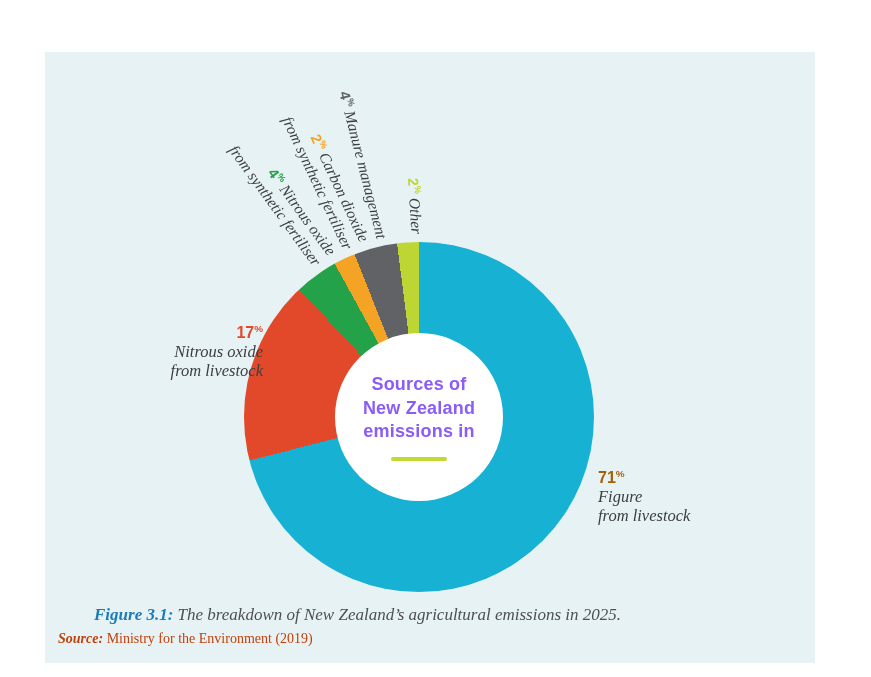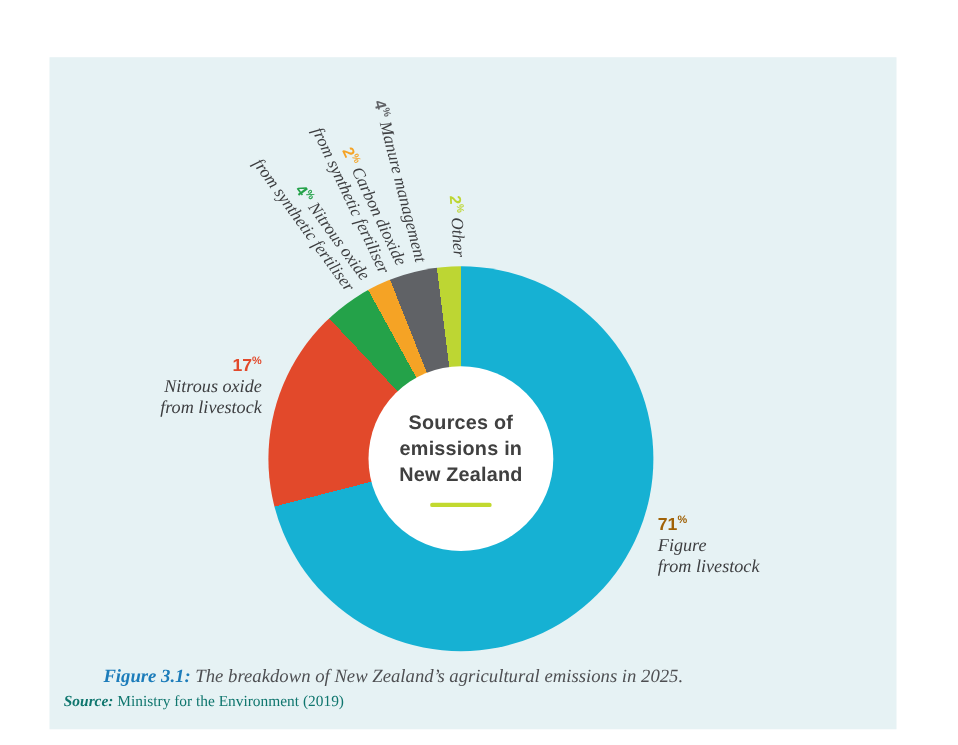--- a/index.html
+++ b/index.html
@@ -29,21 +29,21 @@
   
   .seg-label {
     position:absolute; font-family:"Liberation Serif", serif; font-style:italic;
     color:#3d3e40; font-size:16px; line-height:1.13;
   }
   .pct { font-family:"Liberation Sans", sans-serif; font-style:normal; font-weight:bold; }
   .pct sup { font-size:62%; }
 
   .lab-right { left:553px; top:416px; text-align:left; font-size:16.5px; }
   .lab-right .pct { font-size:16px; }
-  .lab-left  { right:577px; top:271px; text-align:right; font-size:16.5px; }
+  .lab-left  { right:552px; top:271px; text-align:right; font-size:16.5px; }
   .lab-left  .pct { font-size:16px; }
 
   .rot { width:0; height:0; font-size:15.5px; }
   .rot .pct { font-size:14.5px; }
   .rot .inner {
     position:absolute; right:0; bottom:0; text-align:right; white-space:nowrap;
     transform-origin:100% 100%;
   }
   .rot-n2ofert { left:266px; top:217px; }
   .rot-n2ofert .inner { transform:rotate(54deg); }
@@ -68,24 +68,24 @@
   .source-line .src-label { font-weight:bold; font-style:italic; }
 </style>
 </head>
 <body>
 
 <div class="page">
   <div class="panel" style="background: rgb(230, 242, 244);">
 
     <div class="donut" style="background: conic-gradient(rgb(22, 177, 211) 0deg, rgb(22, 177, 211) 255.6deg, rgb(226, 73, 43) 255.6deg, rgb(226, 73, 43) 316.8deg, rgb(36, 162, 73) 316.8deg, rgb(36, 162, 73) 331.2deg, rgb(245, 163, 37) 331.2deg, rgb(245, 163, 37) 338.4deg, rgb(96, 98, 102) 338.4deg, rgb(96, 98, 102) 352.8deg, rgb(189, 214, 51) 352.8deg, rgb(189, 214, 51) 360deg);">
       <div class="hole">
-        <div class="center-title" style="color: #404040;">
+        <div class="center-title" style="color: #8b5cf6;">
           <div>Sources of</div>
+          <div>New Zealand</div>
           <div>emissions in</div>
-          <div>New Zealand</div>
         </div>
         <div class="center-underline" style="background: rgb(194, 217, 47);"></div>
       </div>
     </div>
 
     <div class="seg-label lab-right" style="color: rgb(61, 62, 64);">
       <div>
         <span class="pct" style="color: #a16207;"><span>71</span><sup>%</sup></span>
       </div>
       <div>Figure</div>
@@ -134,18 +134,18 @@
         <div>
           <span class="pct" style="color: rgb(189, 214, 51);"><span>2</span><sup>%</sup></span>
           <span>Other</span>
         </div>
       </div>
     </div>
 
     <div class="fig-caption" style="color: rgb(78, 79, 82);">
       <span class="fig-label" style="color: rgb(28, 124, 186); margin-left: 36px;">Figure 3.1:</span><span> The breakdown of New Zealand’s agricultural emissions in 2025.</span>
     </div>
-    <div class="source-line" style="color: #0f766e;">
+    <div class="source-line" style="color: #c2410c;">
       <span class="src-label">Source:</span><span> Ministry for the Environment (2019)</span>
     </div>
 
   </div>
 </div>
 
 </body></html>

